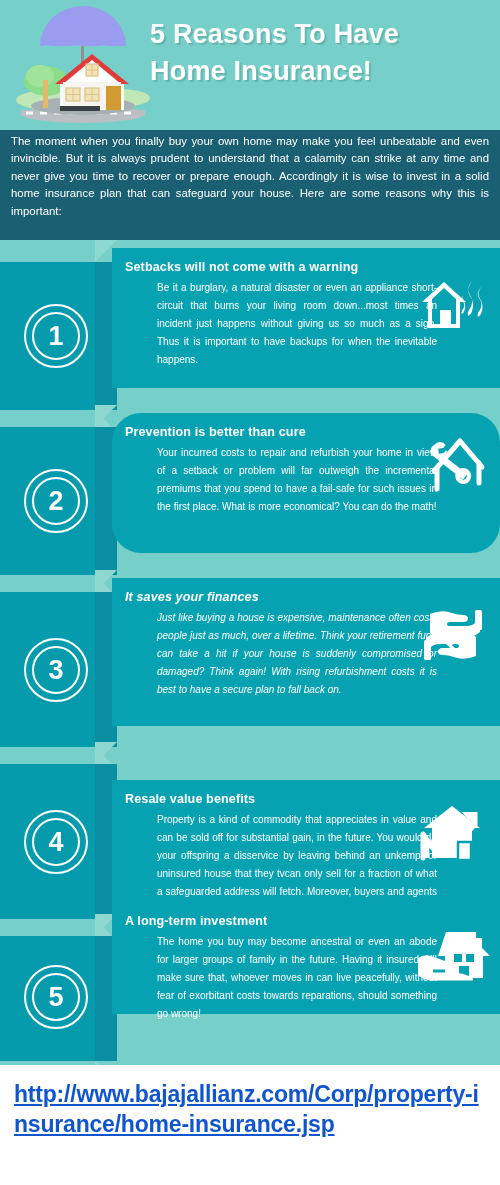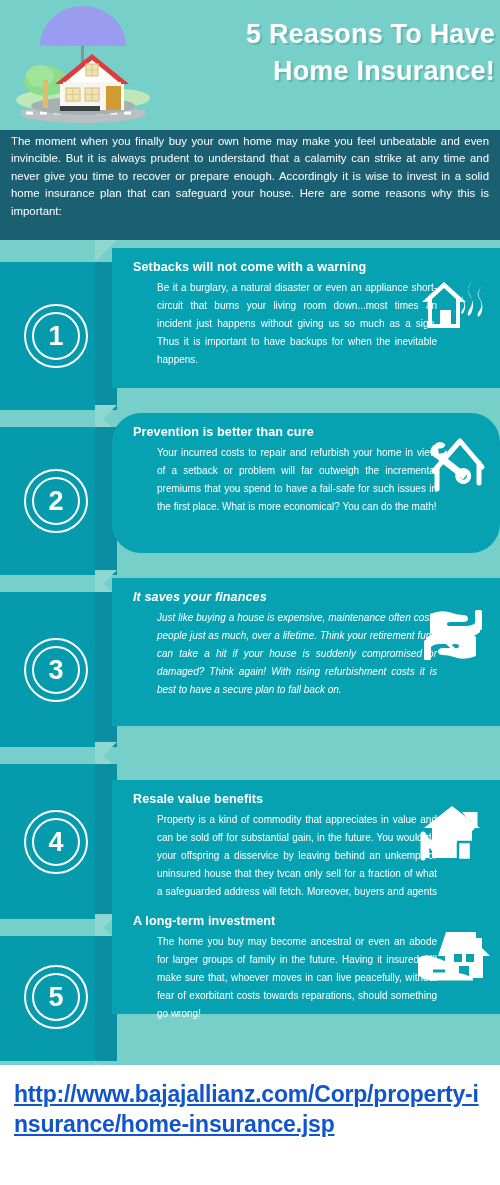--- a/index.html
+++ b/index.html
@@ -24,21 +24,21 @@
     position: absolute;
     left: 0; top: 0;
     width: 500px; height: 130px;
     background: #76cfc8;
     overflow: hidden;
   }
   .header-title {
     position: absolute;
     left: 150px; top: 16px;
     width: 345px;
-    text-align: right;
+    text-align: left;
     color: #ffffff;
     font-size: 27px;
     font-weight: bold;
     line-height: 37px;
     letter-spacing: 0.2px;
     text-shadow: 2px 2px 0 rgba(80,150,145,0.45);
   }
   .header-title .ln { display: block; white-space: nowrap; }
 
   .hero {
@@ -102,21 +102,20 @@
     background: #07a2b2;
   }
   .panel-title {
     position: absolute;
     left: 13px;
     top: 12px;
     color: #ffffff;
     font-size: 12.6px;
     font-weight: bold;
     letter-spacing: 0.1px;
-    margin-left: 8px;
   }
   .panel-body {
     position: absolute;
     left: 13px;
     top: 31px;
     width: 280px;
     color: #ffffff;
     font-size: 10px;
     line-height: 18px;
     text-align: justify;

